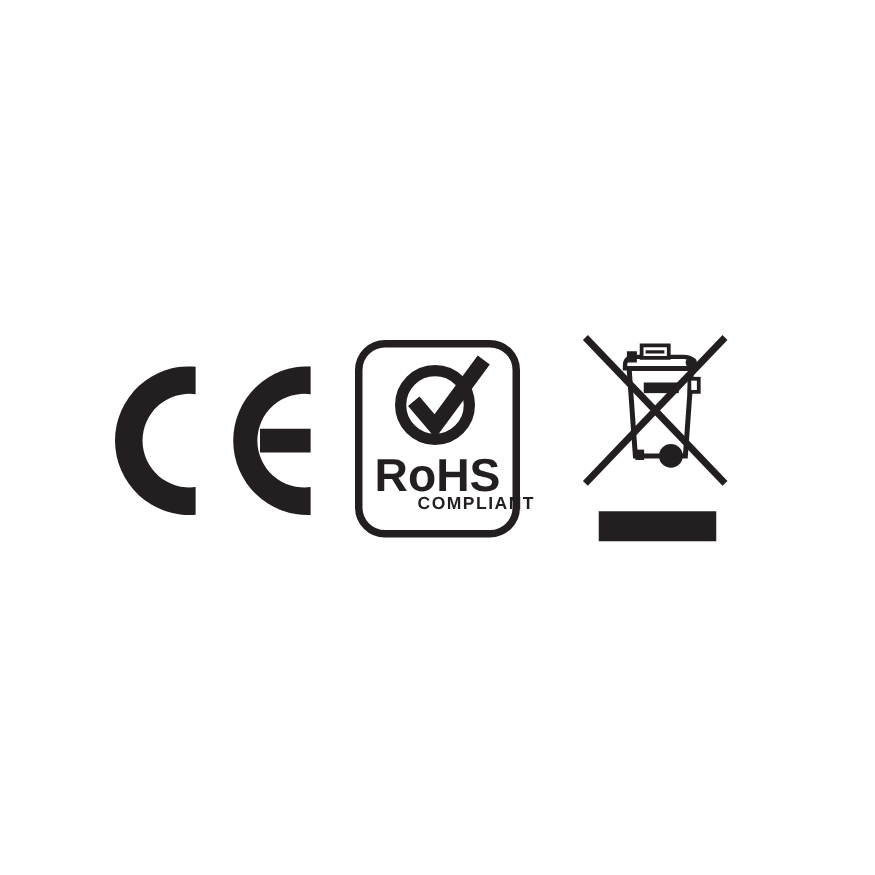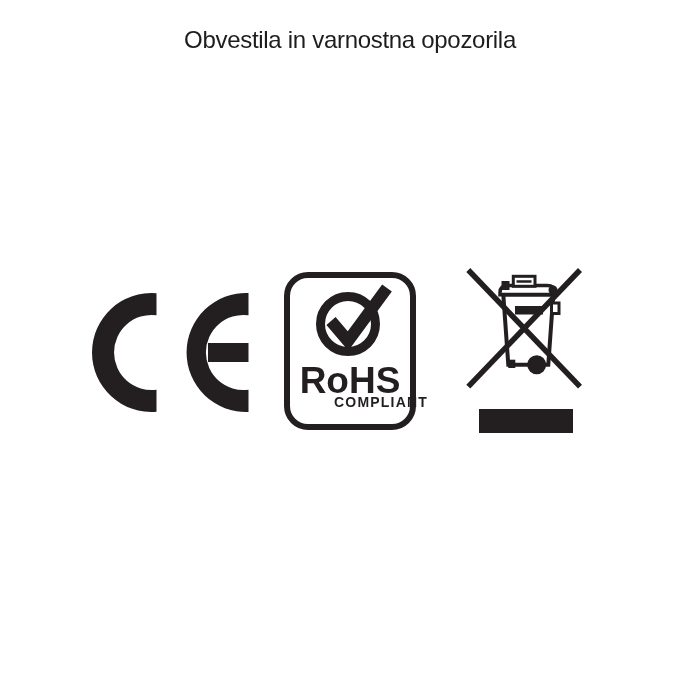--- a/index.html
+++ b/index.html
@@ -44,21 +44,20 @@
     color:#231f20;
     margin-left:44px;
   }
   .weee-svg{position:absolute;left:465px;top:263px;width:118px;height:173px;}
 </style>
 </head>
 <body>
 
 <div class="stage">
 
-  <h1 class="title">Obvestila in varnostna opozorila</h1>
 
   <div class="marks">
 
     <svg class="ce-svg" viewBox="0 0 157 119" aria-hidden="true">
       <g fill="#231f20">
         <path d="M64.5 0.21 A59.5 59.5 0 1 0 64.5 118.79 L64.5 96.67 A37.5 37.5 0 1 1 64.5 22.33 Z"></path>
         <path d="M156.5 0.05 A59.5 59.5 0 1 0 156.5 118.95 L156.5 96.65 A37.5 37.5 0 1 1 156.5 22.35 Z"></path>
         <rect x="116" y="50" width="40.5" height="19"></rect>
       </g>
     </svg>

